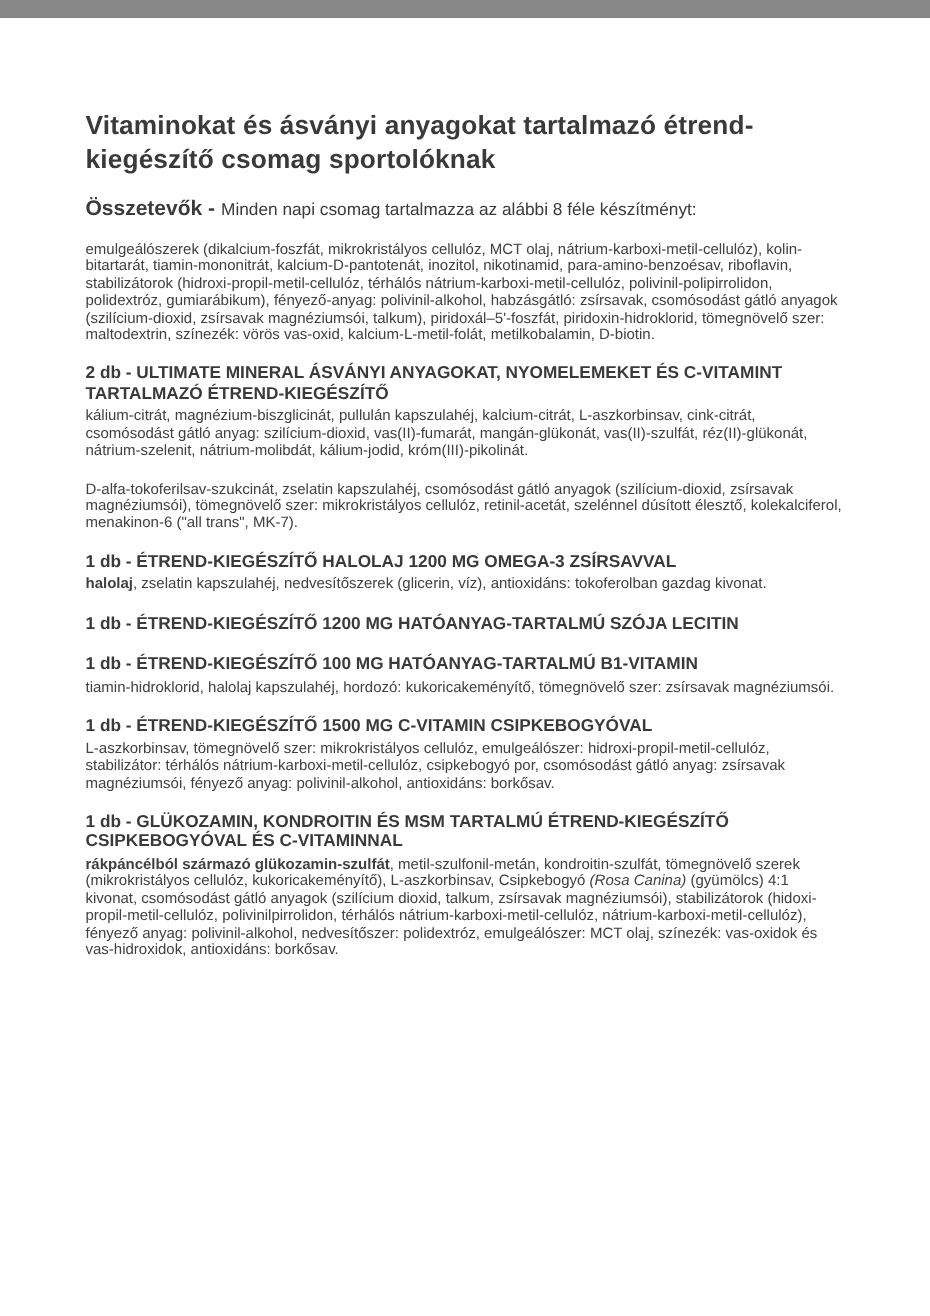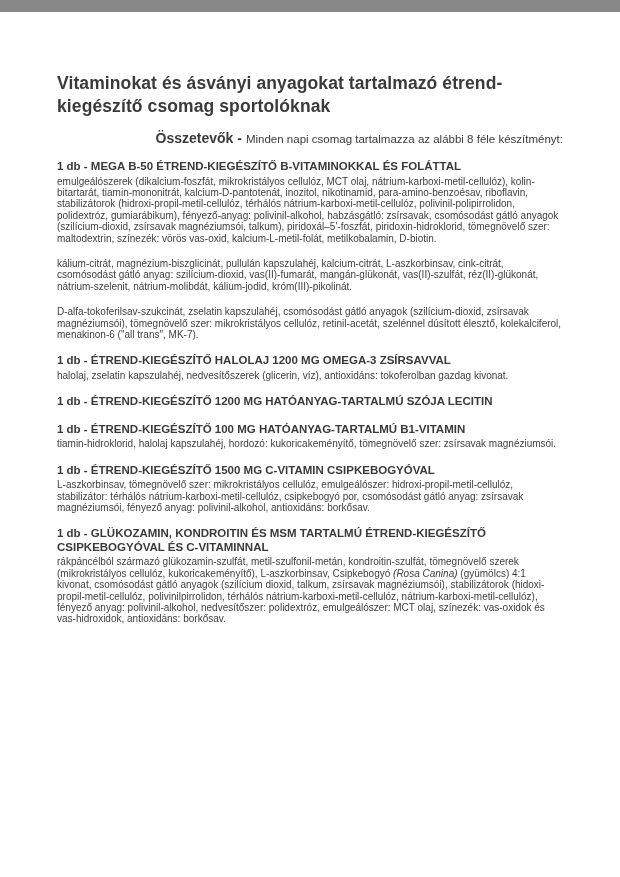--- a/index.html
+++ b/index.html
@@ -28,21 +28,20 @@
     line-height:23px;
     font-weight:bold;
     color:var(--text-primary);
     letter-spacing:0.1px;
   }
   .subtitle{
     margin:13px 0 0 0;
     font-size:11.5px;
     line-height:14px;
     color:var(--text-primary);
-    text-align:right;
   }
   .subtitle .subtitle-label{
     font-size:14px;
     font-weight:bold;
     margin-right:4px;
   }
   .section{
     margin:14px 0 0 0;
   }
   .section-heading{
@@ -51,40 +50,40 @@
     line-height:13.5px;
     font-weight:bold;
     color:var(--text-primary);
   }
   .section-body{
     margin:2px 0 0 0;
     font-size:10px;
     line-height:11.4px;
     color:var(--text-body);
   }
-  .lead{font-weight:normal;}
+  .lead{font-weight:bold;}
   .species{font-weight:normal;font-style:italic;}
 </style>
 </head>
 <body>
 
 <main class="page">
 
   <h1 class="doc-title">Vitaminokat és ásványi anyagokat tartalmazó étrend-kiegészítő csomag sportolóknak</h1>
 
   <p class="subtitle">
     <span class="subtitle-label">Összetevők -</span><span>Minden napi csomag tartalmazza az alábbi 8 féle készítményt:</span>
   </p>
 
   <article class="section">
-    <h2 class="section-heading">1 db - MEGA B-50 ÉTREND-KIEGÉSZÍTŐ B-VITAMINOKKAL ÉS FOLÁTTAL</h2>
     <p class="section-body">emulgeálószerek (dikalcium-foszfát, mikrokristályos cellulóz, MCT olaj, nátrium-karboxi-metil-cellulóz), kolin-bitartarát, tiamin-mononitrát, kalcium-D-pantotenát, inozitol, nikotinamid, para-amino-benzoésav, riboflavin, stabilizátorok (hidroxi-propil-metil-cellulóz, térhálós nátrium-karboxi-metil-cellulóz, polivinil-polipirrolidon, polidextróz, gumiarábikum), fényező-anyag: polivinil-alkohol, habzásgátló: zsírsavak, csomósodást gátló anyagok (szilícium-dioxid, zsírsavak magnéziumsói, talkum), piridoxál–5'-foszfát, piridoxin-hidroklorid, tömegnövelő szer: maltodextrin, színezék: vörös vas-oxid, kalcium-L-metil-folát, metilkobalamin, D-biotin.</p>
   </article>
 
   <article class="section">
+    <h2 class="section-heading">2 db - ULTIMATE MINERAL ÁSVÁNYI ANYAGOKAT, NYOMELEMEKET ÉS C-VITAMINT TARTALMAZÓ ÉTREND-KIEGÉSZÍTŐ</h2>
     <p class="section-body">kálium-citrát, magnézium-biszglicinát, pullulán kapszulahéj, kalcium-citrát, L-aszkorbinsav, cink-citrát, csomósodást gátló anyag: szilícium-dioxid, vas(II)-fumarát, mangán-glükonát, vas(II)-szulfát, réz(II)-glükonát, nátrium-szelenit, nátrium-molibdát, kálium-jodid, króm(III)-pikolinát.</p>
   </article>
 
   <article class="section">
     <p class="section-body">D-alfa-tokoferilsav-szukcinát, zselatin kapszulahéj, csomósodást gátló anyagok (szilícium-dioxid, zsírsavak magnéziumsói), tömegnövelő szer: mikrokristályos cellulóz, retinil-acetát, szelénnel dúsított élesztő, kolekalciferol, menakinon-6 ("all trans", MK-7).</p>
   </article>
 
   <article class="section">
     <h2 class="section-heading">1 db - ÉTREND-KIEGÉSZÍTŐ HALOLAJ 1200 MG OMEGA-3 ZSÍRSAVVAL</h2>
     <p class="section-body"><span class="lead">halolaj</span><span>, zselatin kapszulahéj, nedvesítőszerek (glicerin, víz), antioxidáns: tokoferolban gazdag kivonat.</span></p>

